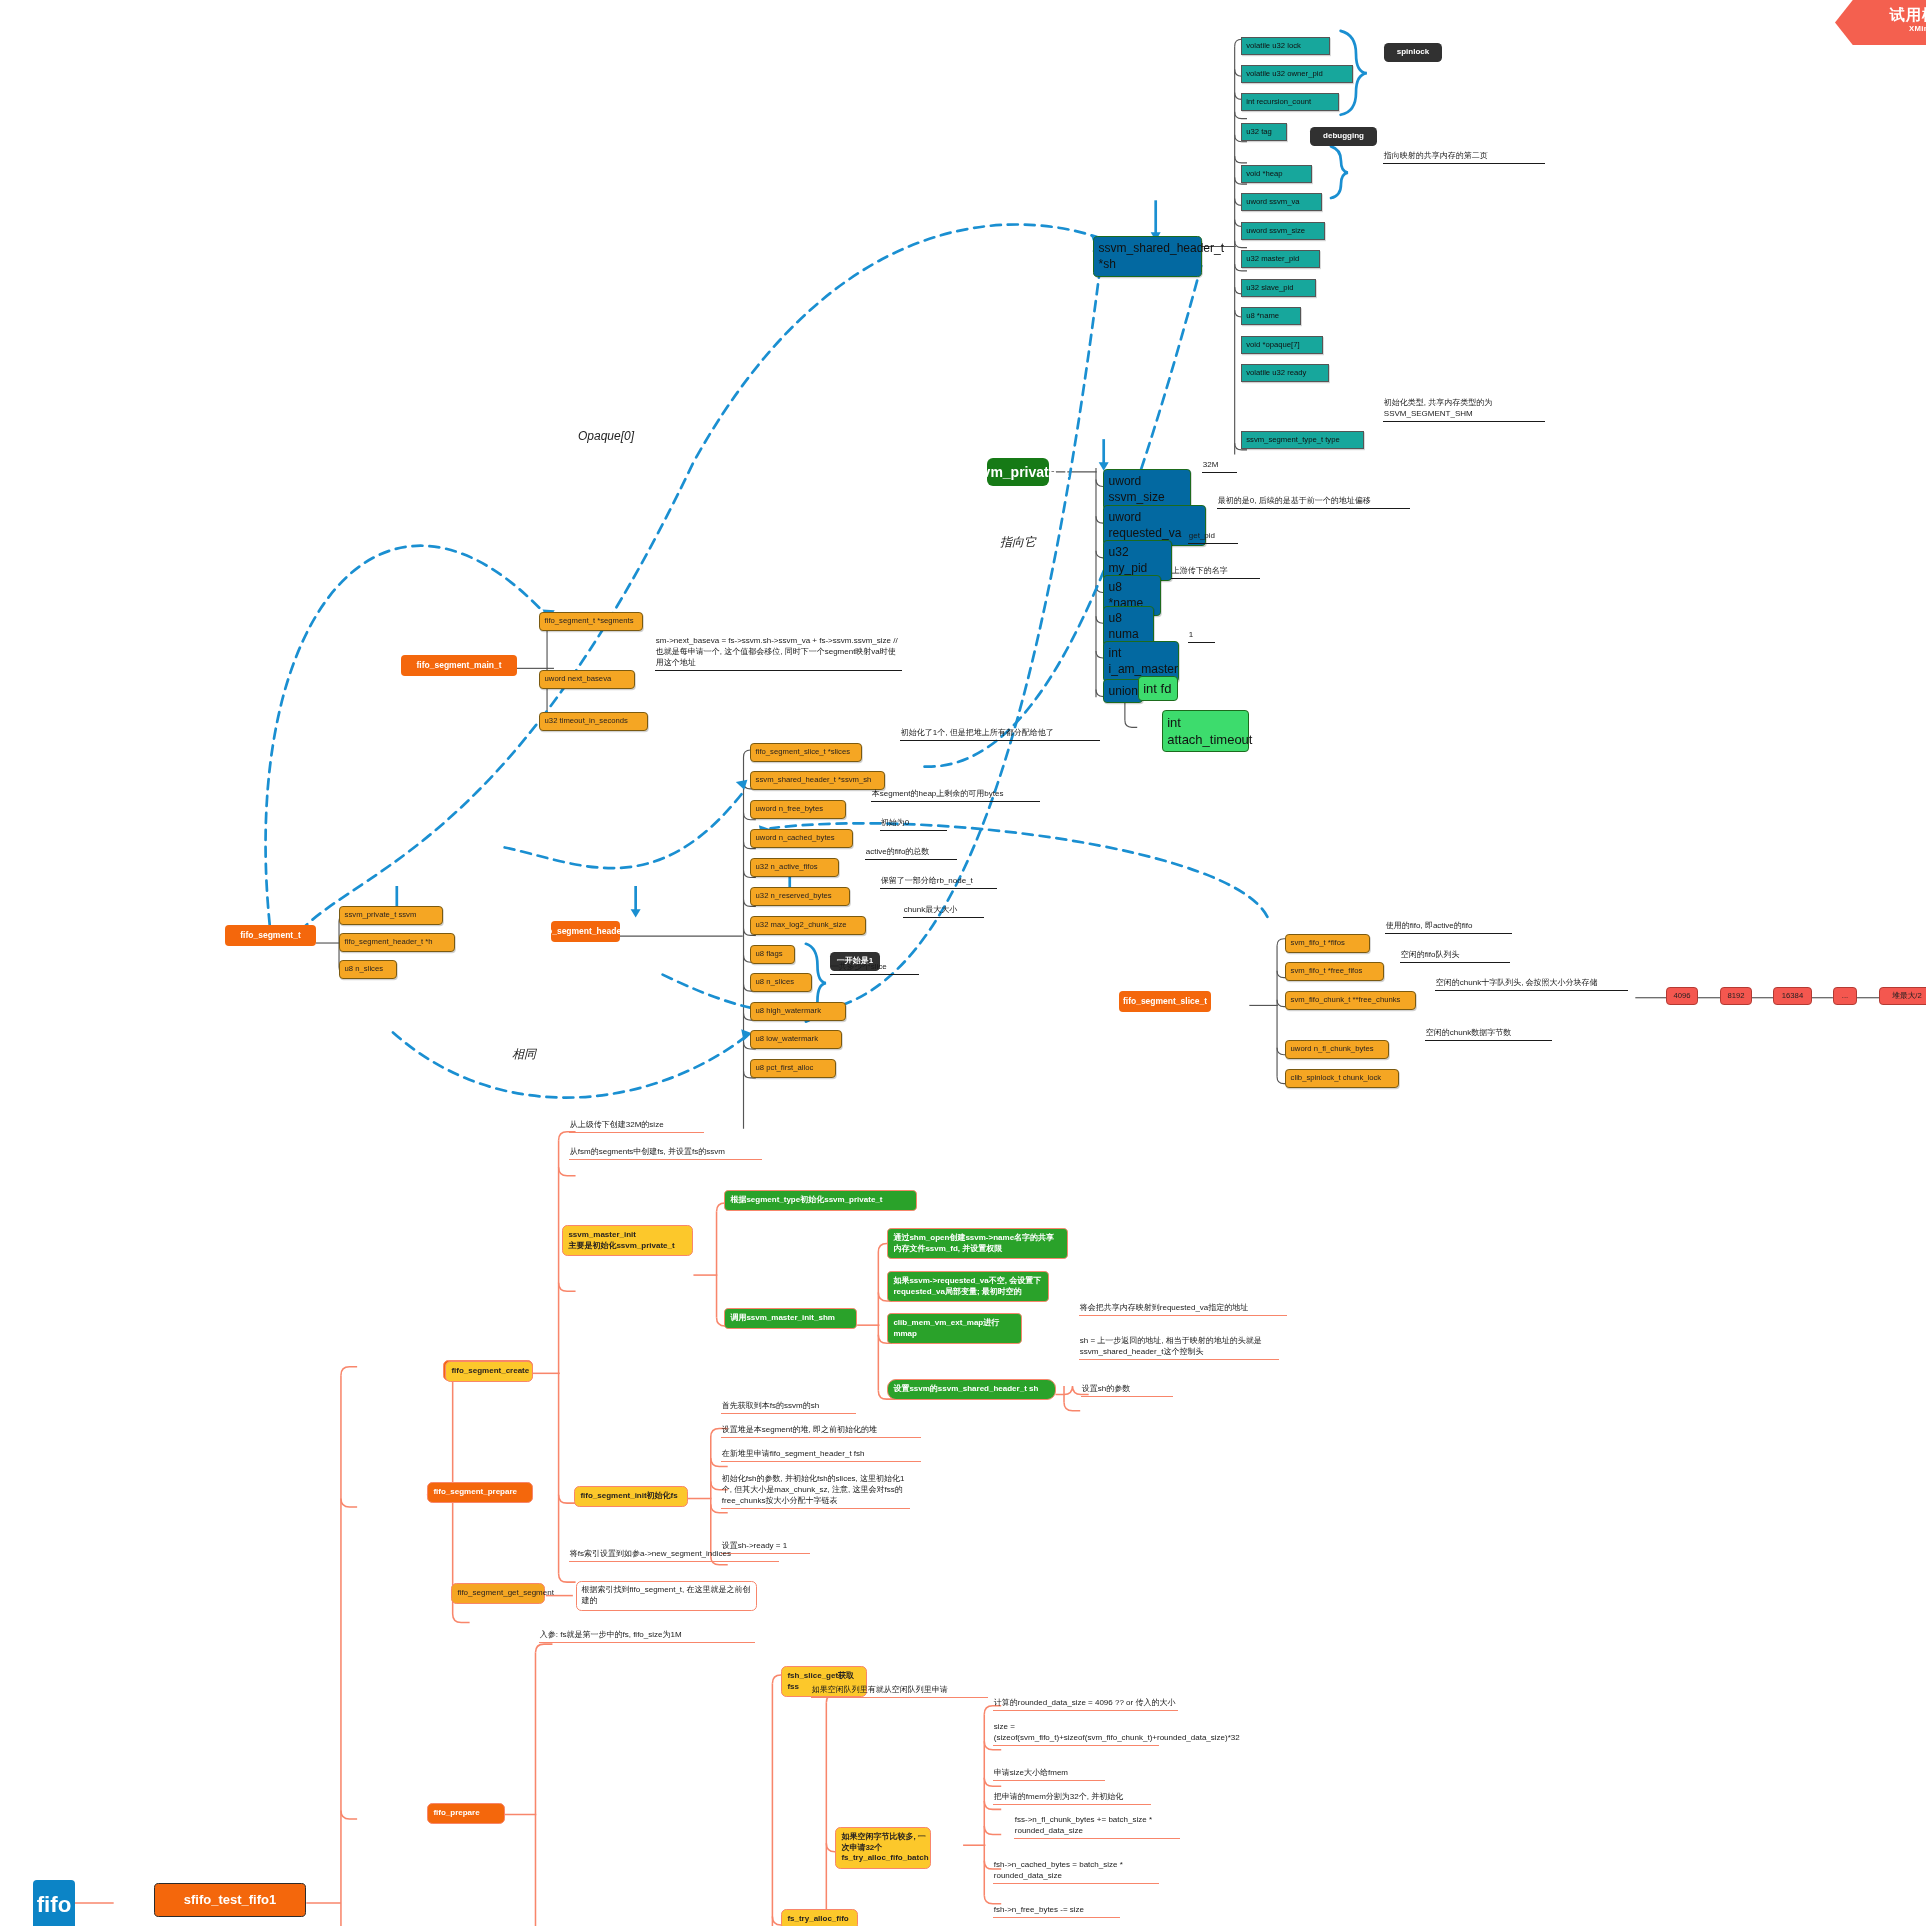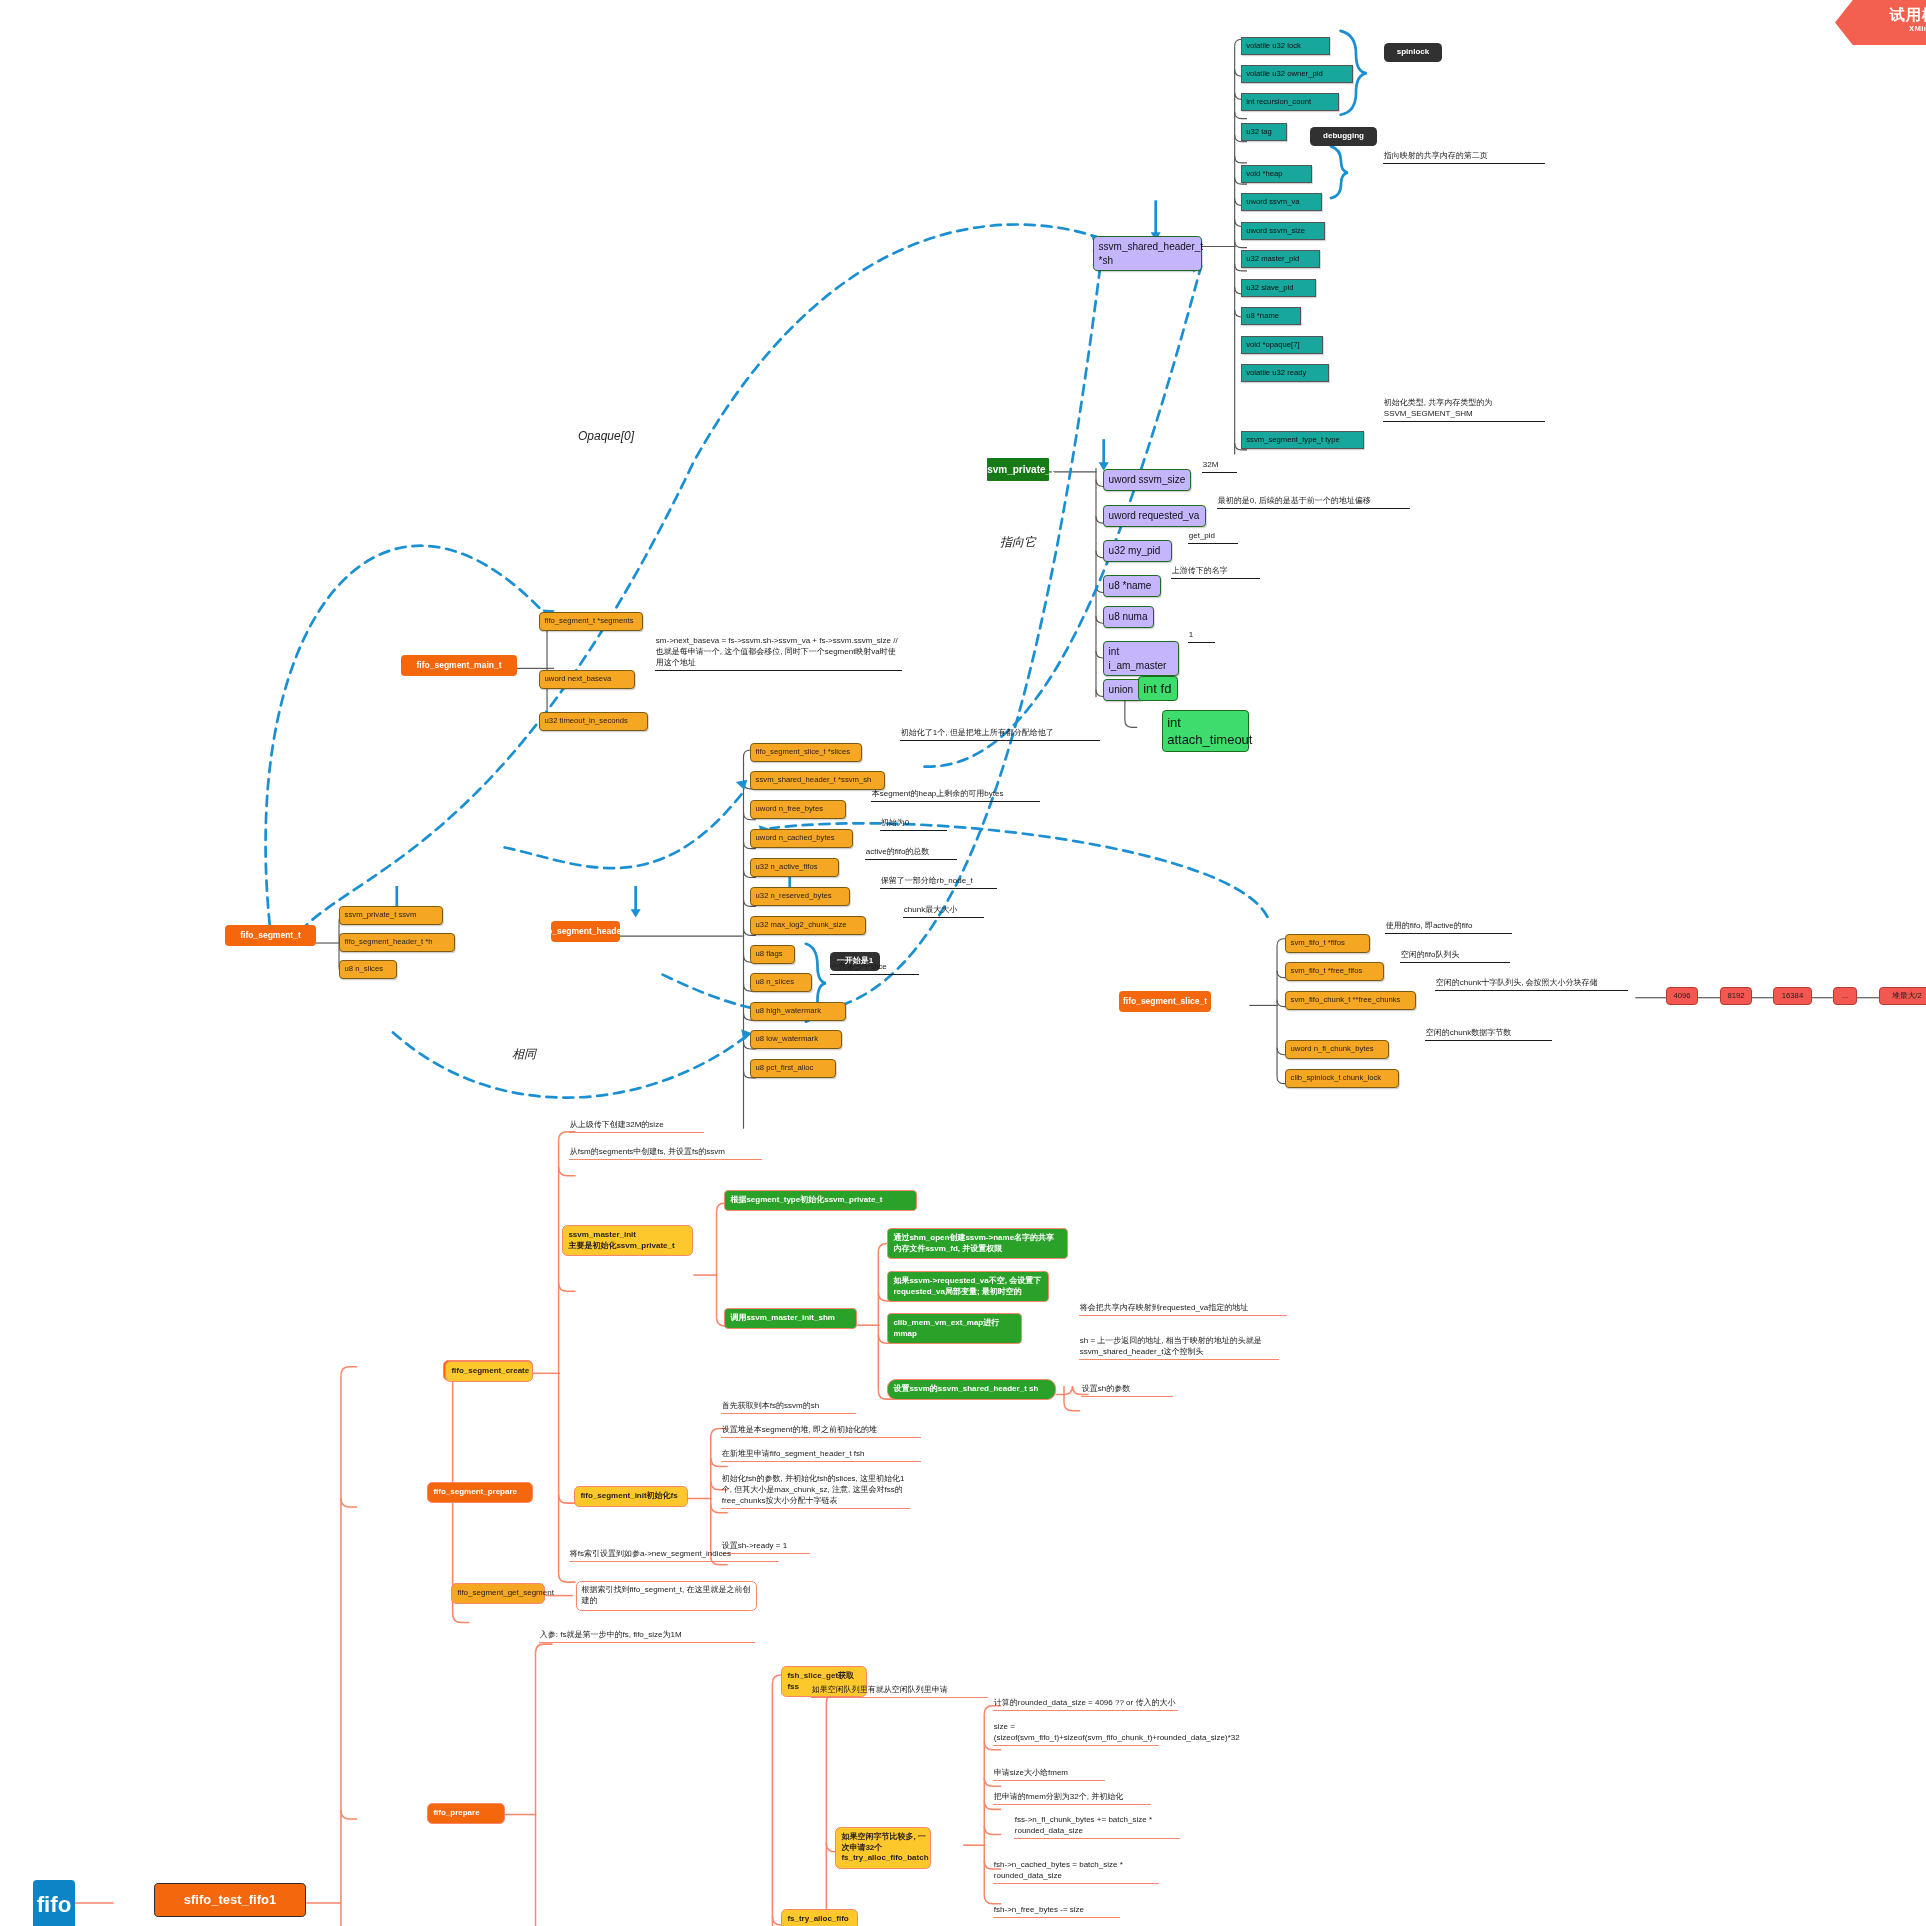--- a/index.html
+++ b/index.html
@@ -67,27 +67,27 @@
     font-size:8px; padding:3.9px 5.4px;
   }
   
   .n-teal {
     background:#17a79c; color:#111; border:0.8px solid #555;
     font-size:7.7px; padding:2.7px 4.2px;
     box-shadow:0.8px 1.2px 0 rgba(0,0,0,.18);
   }
   
   .n-green {
-    background:#c4b5fd; color:#111; border:0.8px solid #1d6b1d;
-    border-radius:3.9px; font-size:10px; padding:3.1px 4.6px;
+    background:#0369a1; color:#111; border:0.8px solid #1d6b1d;
+    border-radius:3.9px; font-size:12px; padding:3.1px 4.6px;
     box-shadow:0.8px 1.2px 0 rgba(0,0,0,.18);
   }
   .n-greendark {
     background:#167a16; color:#fff; font-weight:bold;
-    border-radius:1px; font-size:10px; padding:4.6px 7px;
+    border-radius:6px; font-size:14px; padding:4.6px 7px;
     justify-content:center;
   }
   .n-greenlite {
     background:#3ddc6d; color:#111; border:0.8px solid #1d6b1d;
     border-radius:3.9px; font-size:13px; padding:2.7px 4.2px;
   }
   
   .n-greenblock {
     background:#2aa22a; color:#fff;
     border:1.2px solid #f8866b; border-radius:4.6px;

